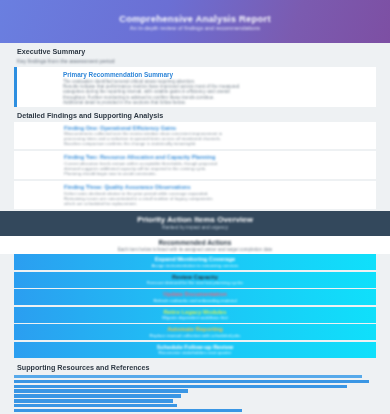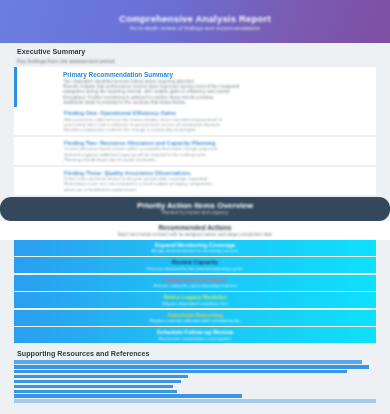--- a/index.html
+++ b/index.html
@@ -128,21 +128,20 @@
     line-height: 5.1px;
     white-space: nowrap;
     overflow: hidden;
   }
 
   
   .dark {
     background: #33485c;
     padding: 4px 10px 5px 10px;
     text-align: center;
-    border-radius: 11px;
   }
   .dark-t {
     color: #ffffff;
     font-size: 8px;
     font-weight: bold;
     filter: blur(0.85px);
     line-height: 9.5px;
     white-space: nowrap;
     overflow: hidden;
   }
@@ -235,20 +234,23 @@
     <div class="callout-pad">
       <div class="c-title">Primary Recommendation Summary</div>
       <div class="c-line">The evaluation identified several critical areas requiring attention.</div>
       <div class="c-line">Results indicate that performance metrics have improved across most of the measured</div>
       <div class="c-line">categories during the reporting interval, with notable gains in efficiency and overall</div>
       <div class="c-line">throughput. Further monitoring is advised to confirm these trends continue.</div>
       <div class="c-line">Additional detail is provided in the sections that follow below.</div>
     </div>
   </div>
 
+  <div class="sec">
+    <div class="sec-h">Detailed Findings and Supporting Analysis</div>
+  </div>
 
   <div class="cards">
     <div class="card">
       <div class="card-pad">
         <div class="card-title">Finding One: Operational Efficiency Gains</div>
         <div class="card-line">Measurements collected over the review window show consistent improvement in</div>
         <div class="card-line">processing times and a reduction in queued items across all monitored channels.</div>
         <div class="card-line">Baseline comparison confirms the change is statistically meaningful.</div>
       </div>
     </div>

